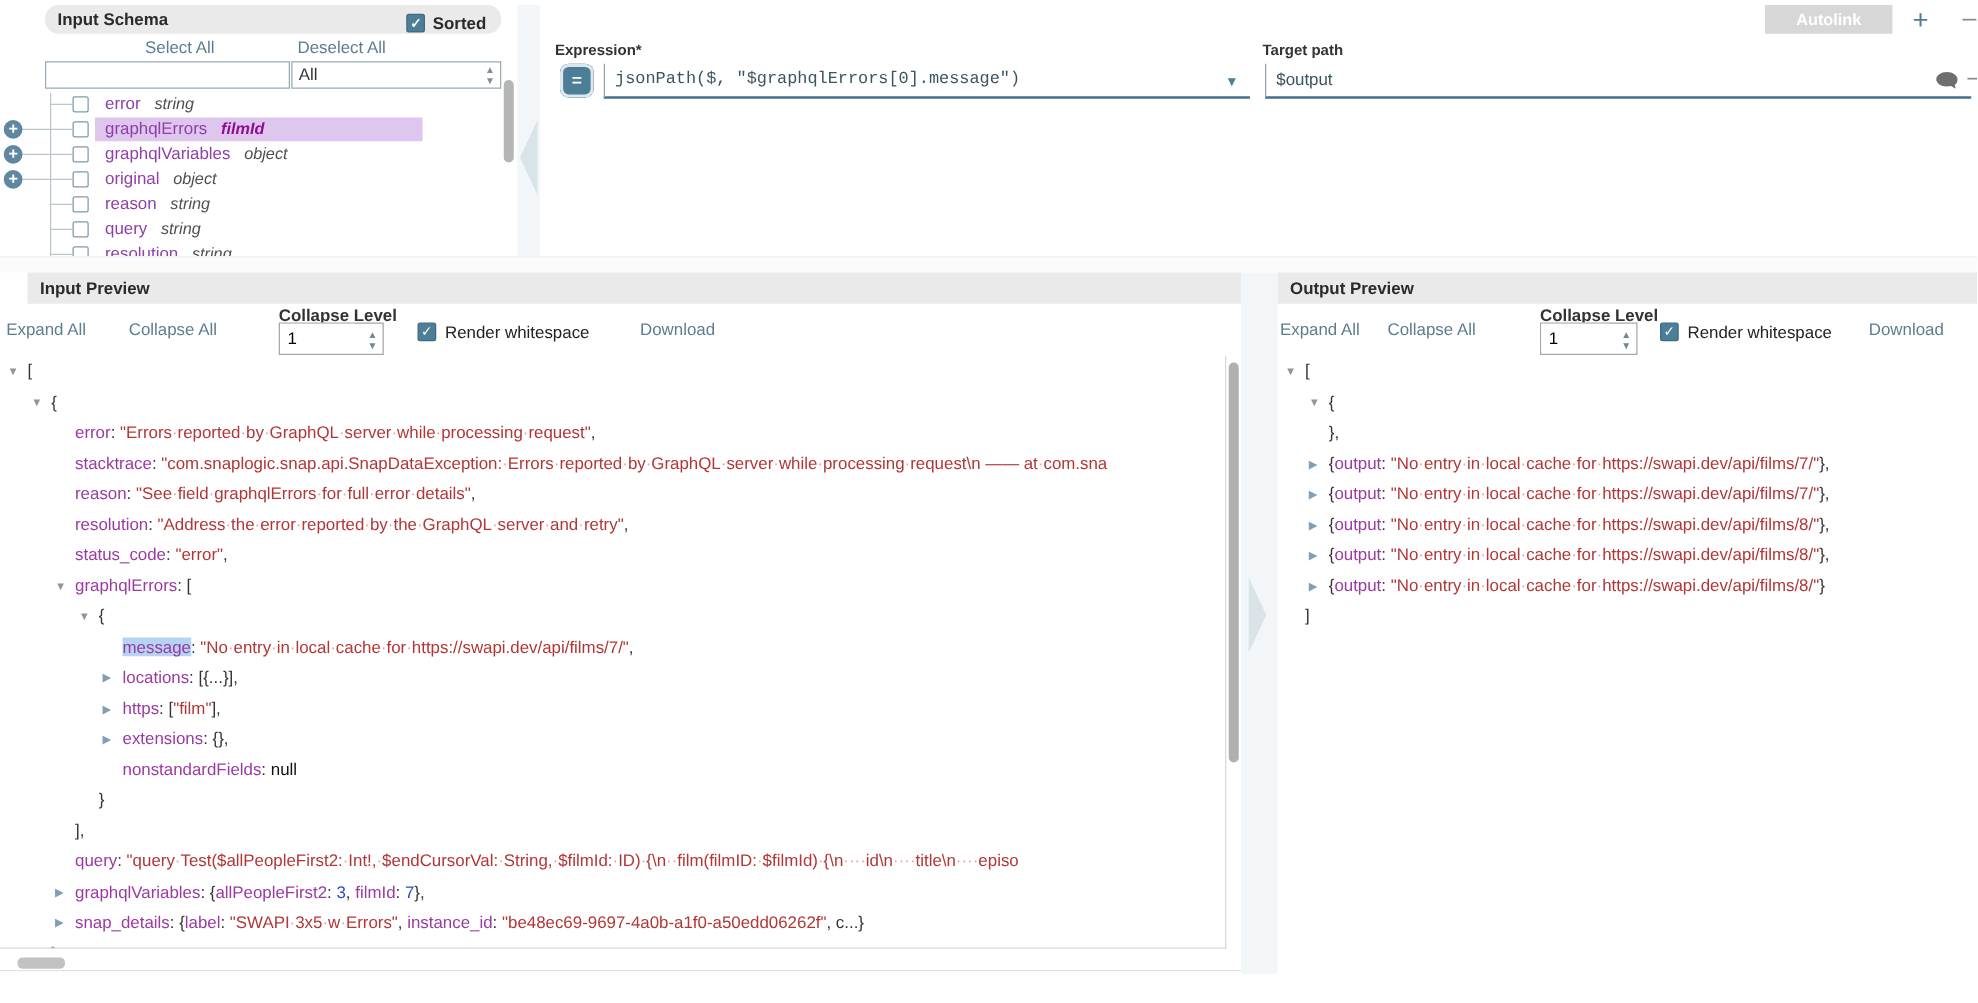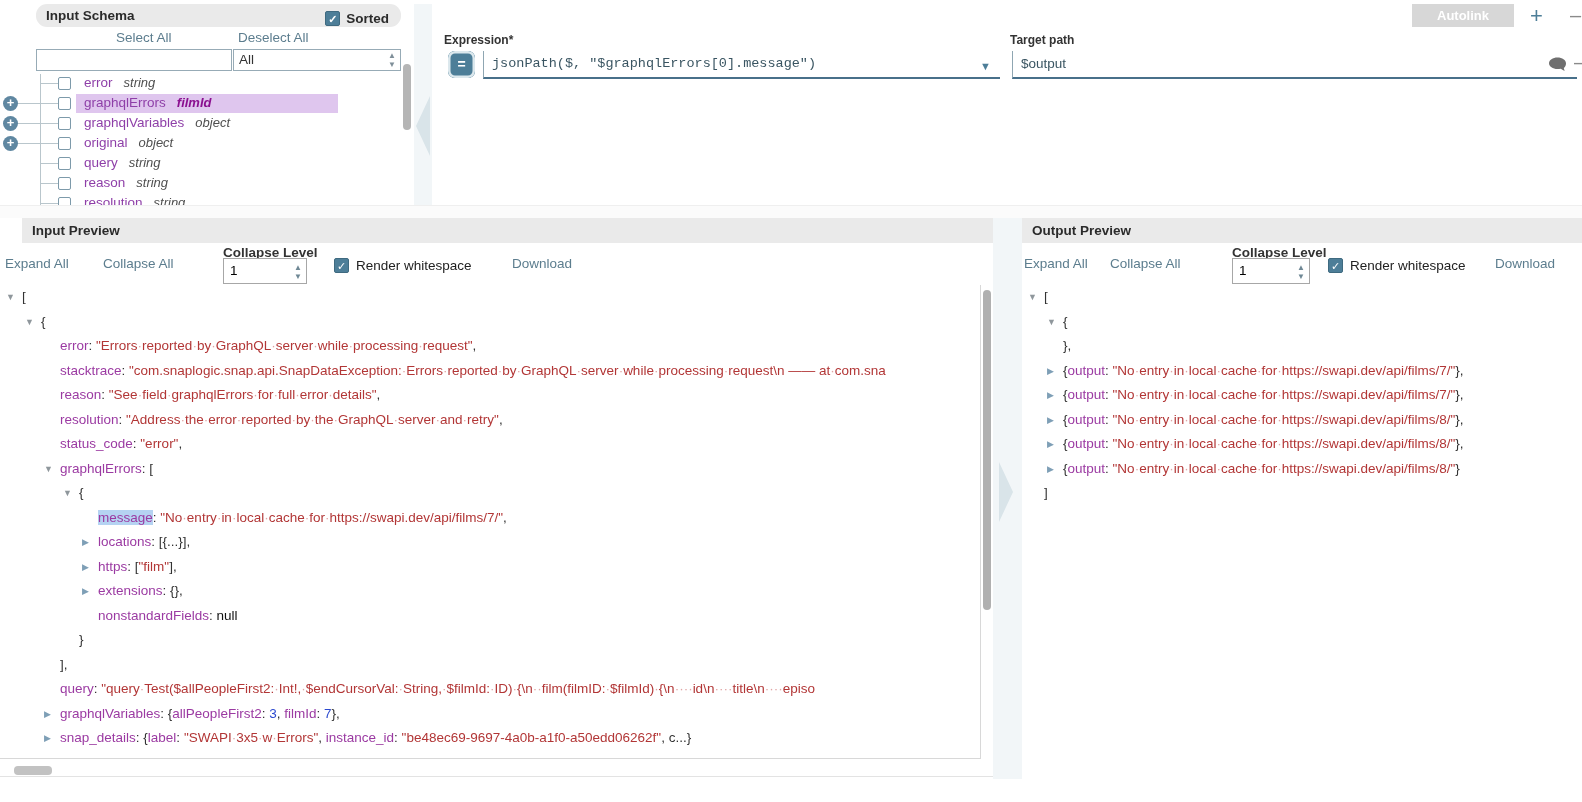--- a/index.html
+++ b/index.html
@@ -136,26 +136,26 @@
         </div>
         <div class="srow">
           <div class="stub" style="left: 17px; width: 41px;"></div>
           <span class="plusbtn">+</span>
           <span class="cb2"></span>
           <span class="fwrap"><span class="fname">original</span><span class="ftype">object</span></span>
         </div>
         <div class="srow">
           <div class="stub" style="left: 40px; width: 18px;"></div>
           <span class="cb2"></span>
+          <span class="fwrap"><span class="fname">reason</span><span class="ftype">string</span></span>
+        </div>
+        <div class="srow">
+          <div class="stub" style="left: 40px; width: 18px;"></div>
+          <span class="cb2"></span>
           <span class="fwrap"><span class="fname">query</span><span class="ftype">string</span></span>
-        </div>
-        <div class="srow">
-          <div class="stub" style="left: 40px; width: 18px;"></div>
-          <span class="cb2"></span>
-          <span class="fwrap"><span class="fname">reason</span><span class="ftype">string</span></span>
         </div>
         <div class="srow">
           <div class="stub" style="left: 40px; width: 18px;"></div>
           <span class="cb2"></span>
           <span class="fwrap"><span class="fname">resolution</span><span class="ftype">string</span></span>
         </div>
       </div>
     <div id="schema-vscroll">
         <div class="thumb"></div>
       </div>

